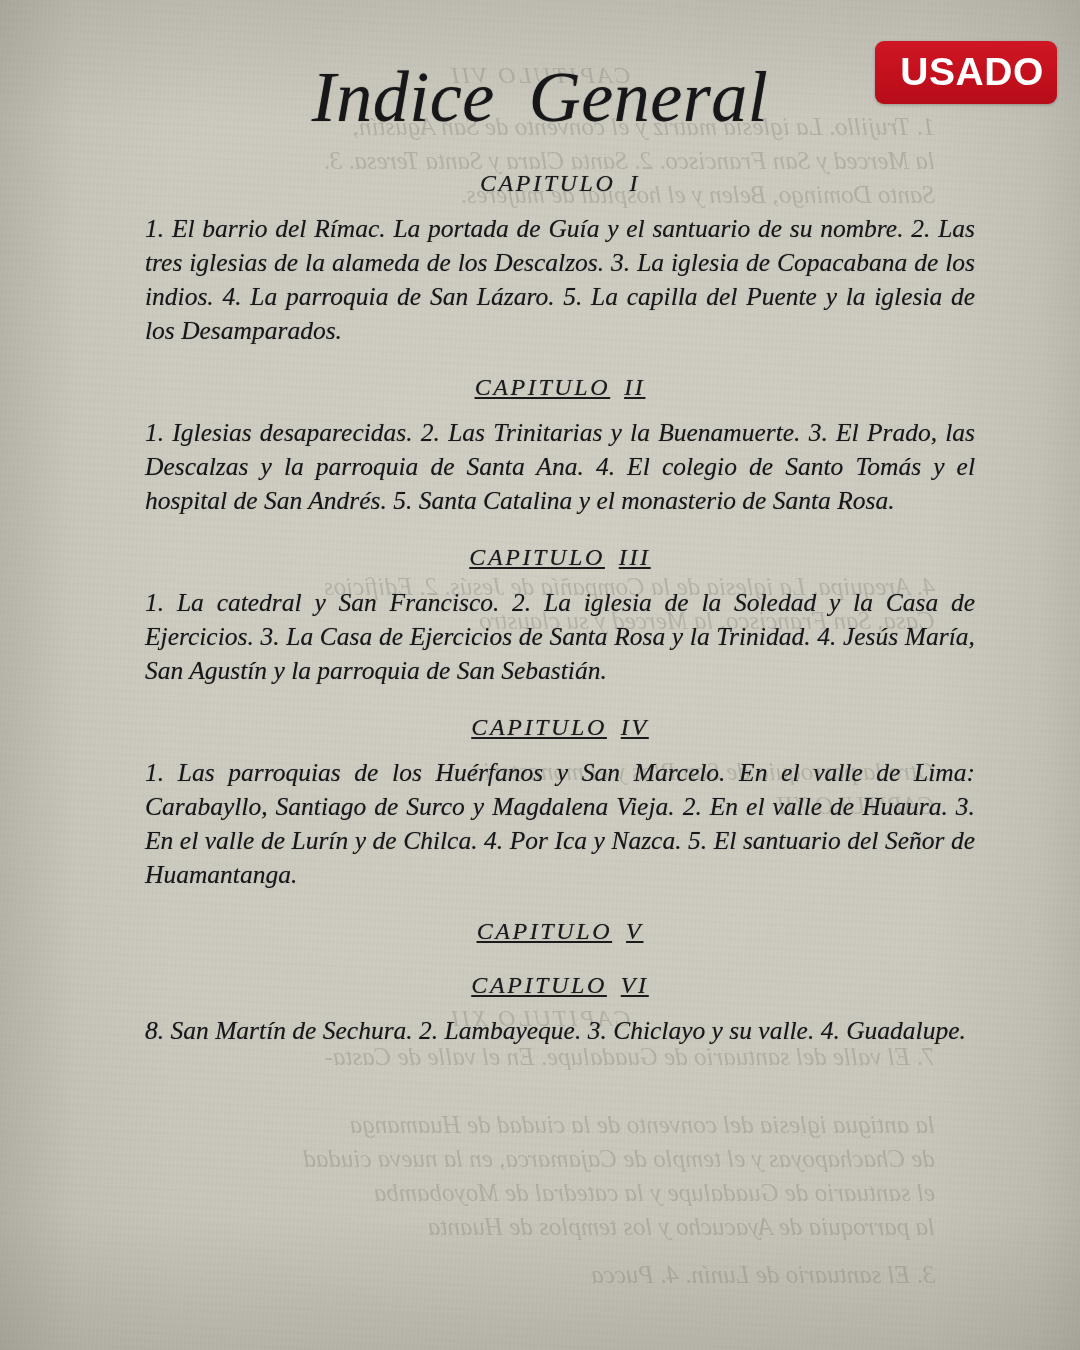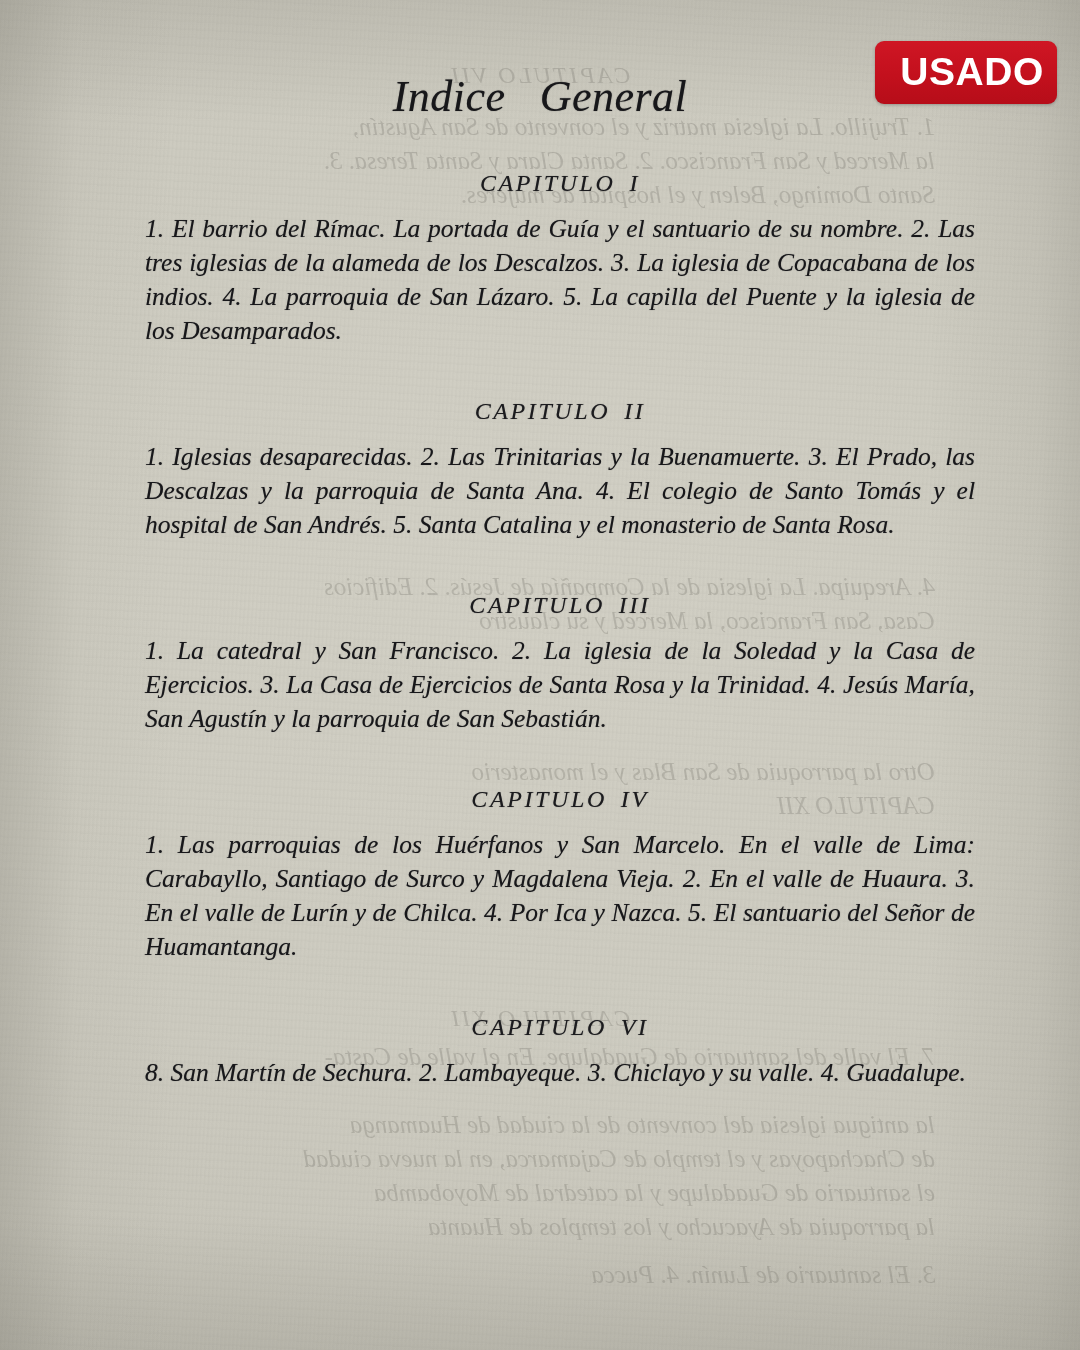--- a/index.html
+++ b/index.html
@@ -74,21 +74,21 @@
     padding: 0;
   }
 
   .page-title {
     position: absolute;
     top: 62px;
     left: 0;
     right: 0;
     text-align: center;
     font-style: italic;
-    font-size: 44px;
+    font-size: 72px;
     line-height: 70px;
     color: #17171a;
     letter-spacing: 0.5px;
     text-shadow: 0 0 1.1px rgba(20,20,22,0.55);
   }
   .page-title .word-gap { display: inline-block; width: 34px; }
 
   .chapters {
     position: absolute;
     top: 168px;
@@ -101,21 +101,21 @@
   .chapter-heading {
     text-align: center;
     font-style: italic;
     font-size: 24px;
     line-height: 30px;
     letter-spacing: 2.6px;
     color: #1b1b1e;
     margin: 0 0 14px 0;
     text-shadow: 0 0 0.9px rgba(20,20,22,0.5);
   }
-  .chapter + .chapter .chapter-heading { margin-top: 48px; }
+  .chapter + .chapter .chapter-heading { margin-top: 24px; text-decoration: underline; }
 
   .chapter-heading .num-gap { display: inline-block; width: 14px; }
 
   .chapter-body {
     font-style: italic;
     font-size: 25.5px;
     line-height: 34px;
     color: #17171a;
     text-align: justify;
     text-justify: inter-word;
@@ -187,20 +187,21 @@
         <div class="chapter-heading"><span>CAPITULO</span><span class="num-gap"></span><span>III</span></div>
         <p class="chapter-body">1.  La catedral y San Francisco.  2.  La iglesia de la Soledad y la Casa de Ejercicios.  3.  La Casa de Ejercicios de Santa Rosa y la Trinidad.  4.  Jesús María, San Agustín y la parroquia de San Sebastián.</p>
       </div>
 
       <div class="chapter">
         <div class="chapter-heading"><span>CAPITULO</span><span class="num-gap"></span><span>IV</span></div>
         <p class="chapter-body">1.  Las parroquias de los Huérfanos y San Marcelo. En el valle de Lima: Carabayllo, Santiago de Surco y Magdalena Vieja.  2.  En el valle de Huaura.  3.  En el valle de Lurín y de Chilca.  4.  Por Ica y Nazca.  5.  El santuario del Señor de Huamantanga.</p>
       </div>
 
       <div class="chapter">
+        <div class="chapter-heading"><span>CAPITULO</span><span class="num-gap"></span><span>V</span></div>
       </div>
 
       <div class="chapter">
         <div class="chapter-heading"><span>CAPITULO</span><span class="num-gap"></span><span>VI</span></div>
         <p class="chapter-body">8.  San Martín de Sechura.  2.  Lambayeque.  3.  Chiclayo y su valle.  4.  Guadalupe.</p>
       </div>
 
     </div>
   </div>
 

